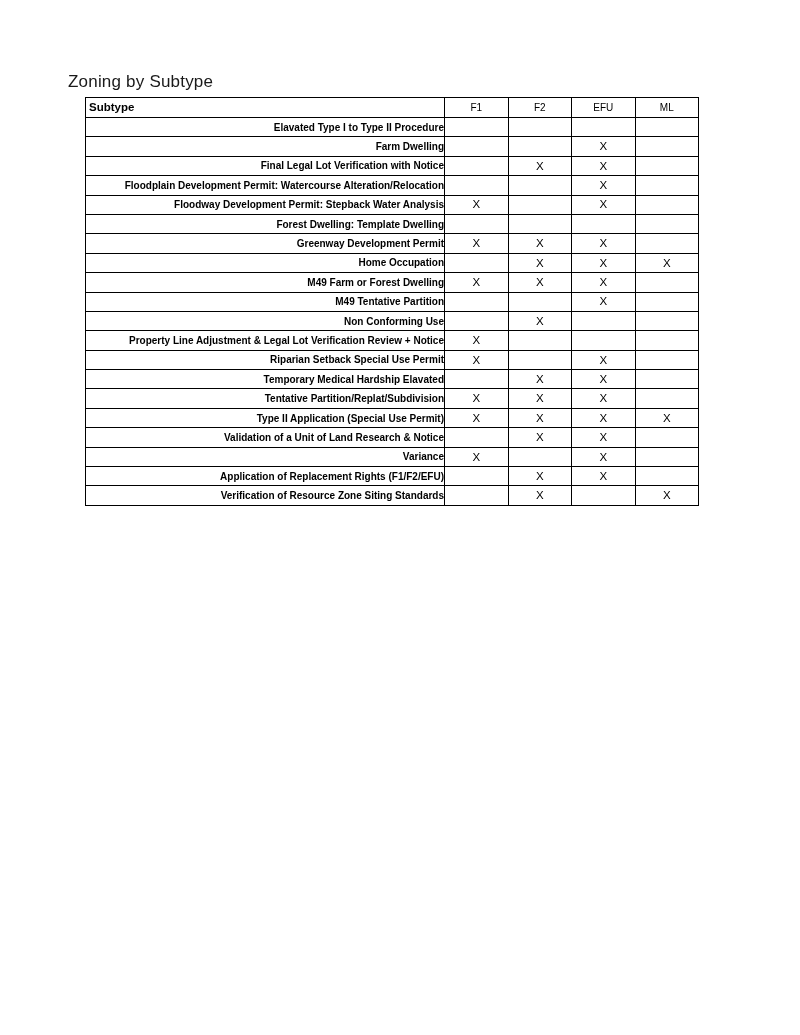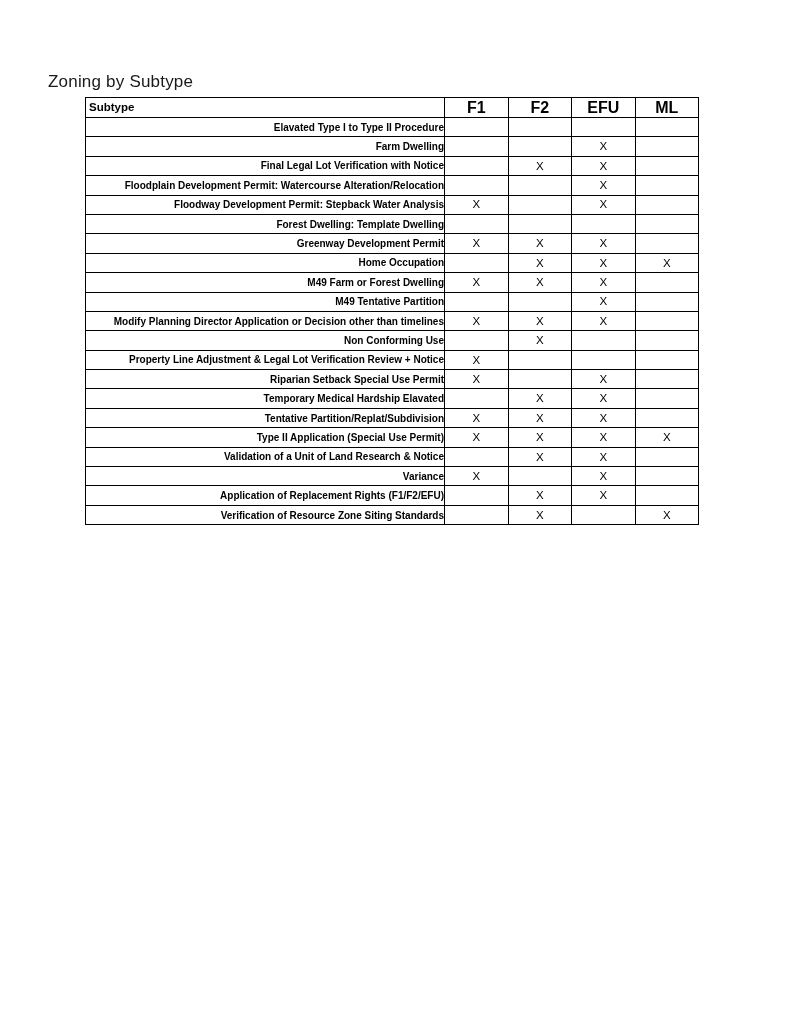--- a/index.html
+++ b/index.html
@@ -15,21 +15,21 @@
     -webkit-font-smoothing: antialiased;
   }
   .page {
     position: relative;
     width: 800px;
     height: 1035px;
     box-sizing: border-box;
   }
   .doc-title {
     position: absolute;
-    left: 48px;
+    left: 68px;
     top: 72px;
     font-size: 17px;
     font-weight: 400;
     letter-spacing: 0.2px;
     color: #1a1a1a;
     font-family: "Liberation Sans", sans-serif;
   }
   .table-wrap {
     position: absolute;
     left: 64px;
@@ -53,22 +53,22 @@
     line-height: 1.1;
   }
   table.zoning th.sub-head {
     text-align: left;
     padding-left: 3px;
     font-weight: bold;
     font-size: 11.5px;
   }
   table.zoning th.zone-head {
     text-align: center;
-    font-weight: bold;
-    font-size: 16px;
+    font-weight: normal;
+    font-size: 10px;
     margin-top: 38px;
   }
   table.zoning td.subtype {
     text-align: right;
     padding-left: 3px;
     font-weight: bold;
     font-size: 10px;
     white-space: nowrap;
     overflow: hidden;
   }
@@ -170,27 +170,20 @@
             <td class="mark"></td>
           </tr>
           <tr>
             <td class="subtype">M49 Tentative Partition</td>
             <td class="mark"></td>
             <td class="mark"></td>
             <td class="mark">X</td>
             <td class="mark"></td>
           </tr>
           <tr>
-            <td class="subtype">Modify Planning Director Application or Decision other than timelines</td>
-            <td class="mark">X</td>
-            <td class="mark">X</td>
-            <td class="mark">X</td>
-            <td class="mark"></td>
-          </tr>
-          <tr>
             <td class="subtype">Non Conforming Use</td>
             <td class="mark"></td>
             <td class="mark">X</td>
             <td class="mark"></td>
             <td class="mark"></td>
           </tr>
           <tr>
             <td class="subtype">Property Line Adjustment &amp; Legal Lot Verification Review + Notice</td>
             <td class="mark">X</td>
             <td class="mark"></td>

